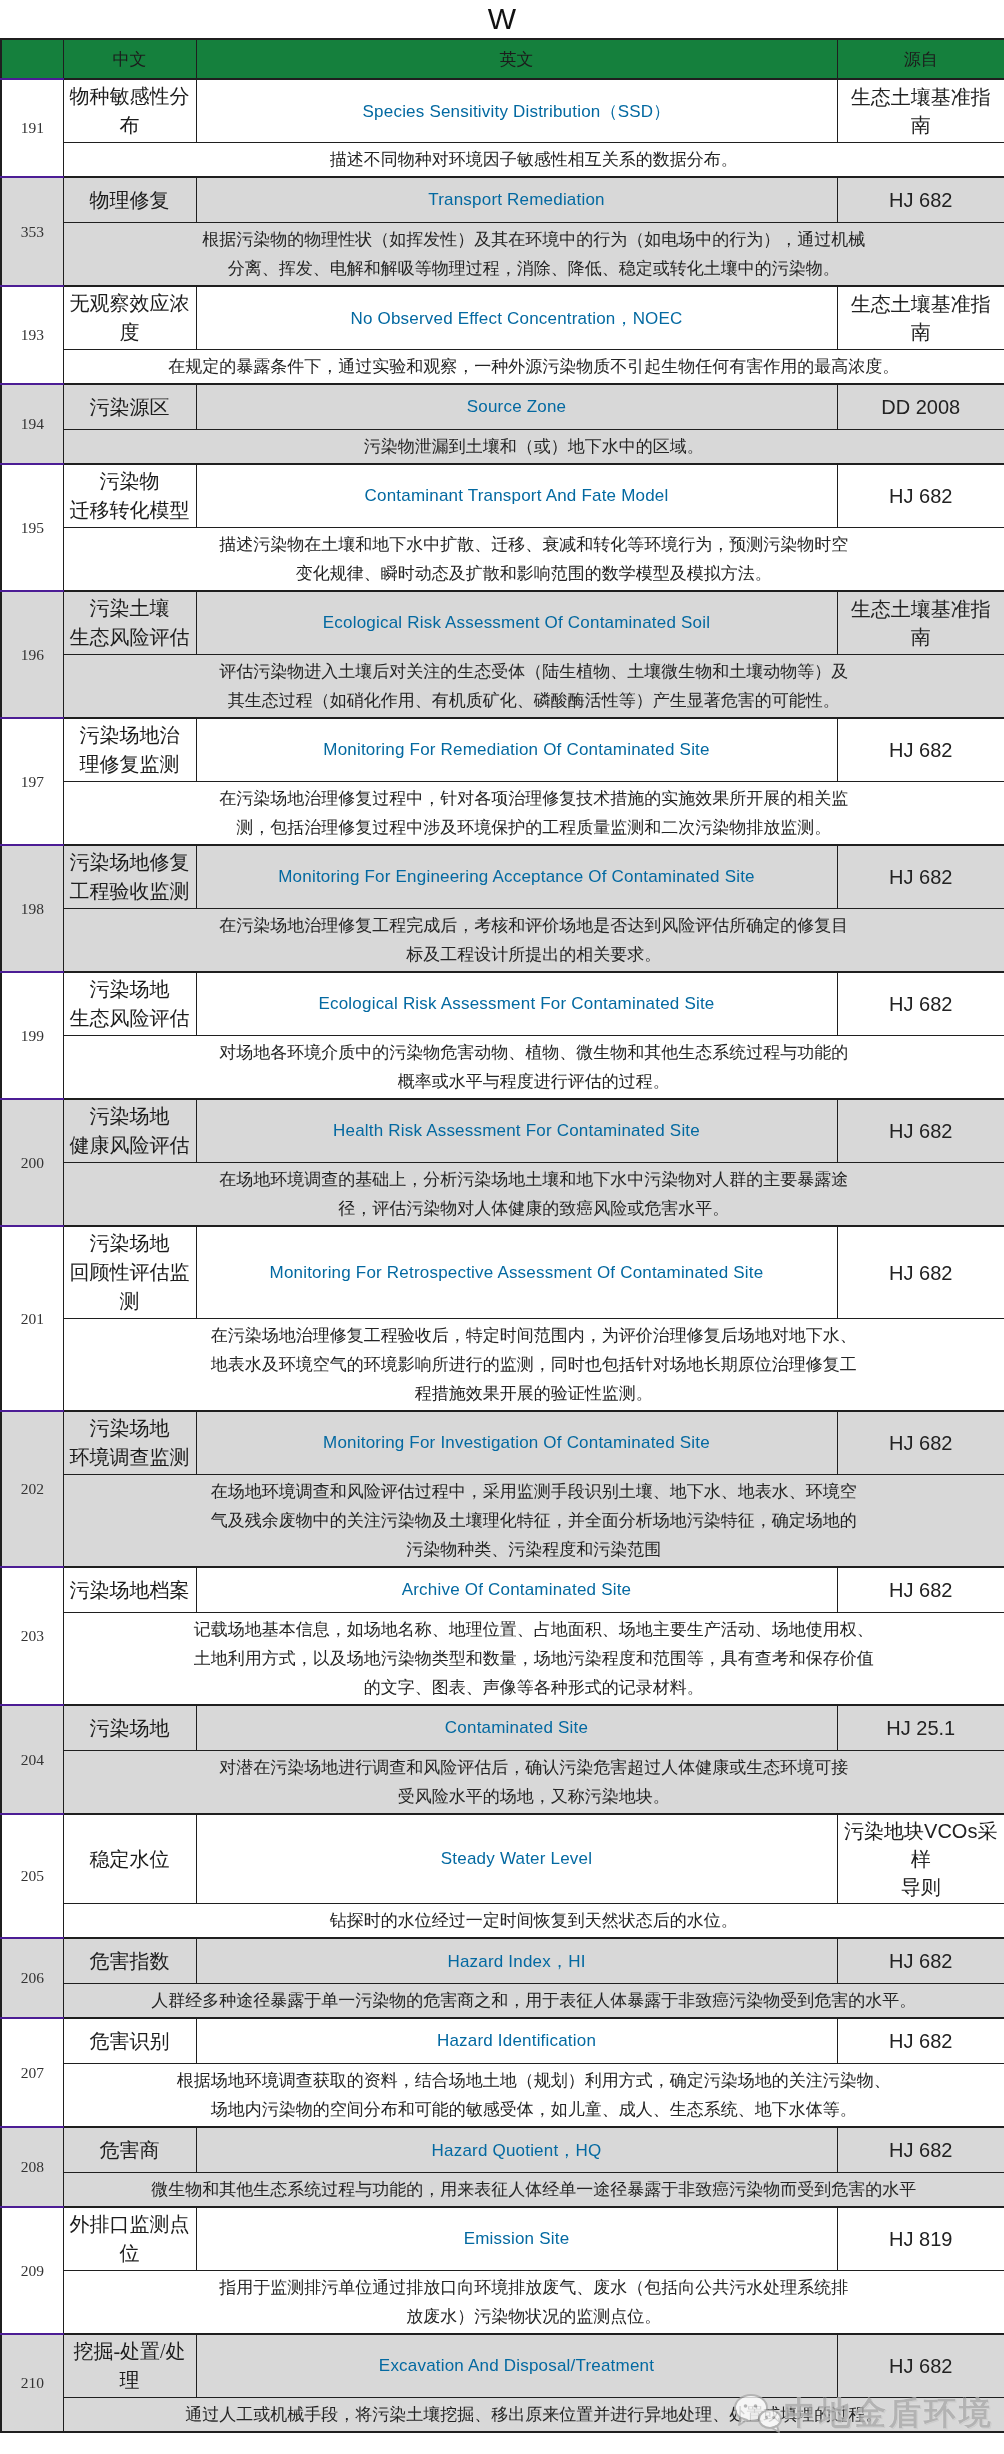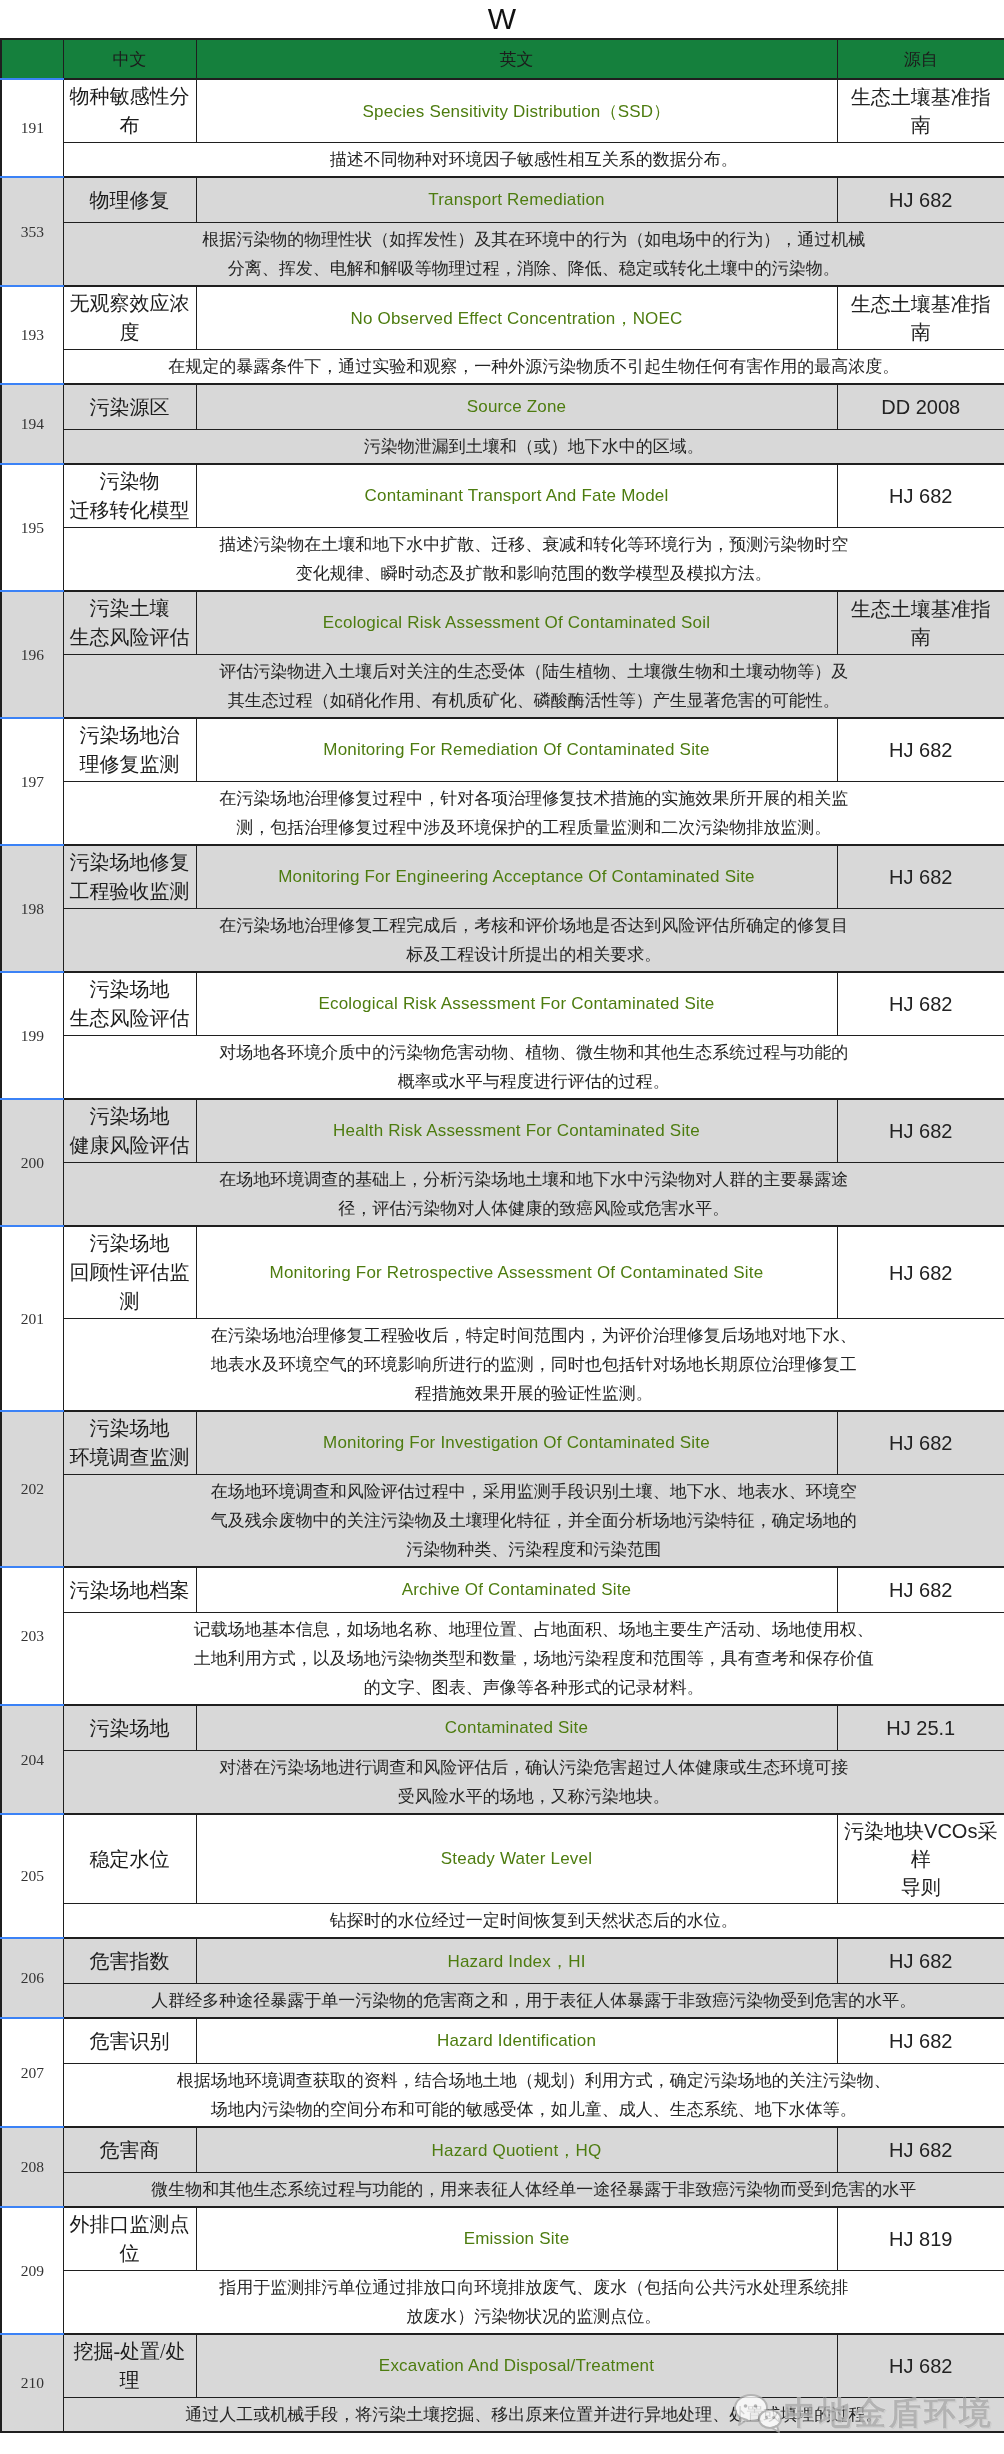--- a/index.html
+++ b/index.html
@@ -38,37 +38,37 @@
   }
   table.glossary{border:2px solid #1f1f1f;}
   thead th{
     background:#15803d;
     height:34px;
     font-weight:normal;
     font-size:17px;
     border-bottom:4px double #1f1f1f;
   }
   tbody.grp > tr.term-row > td{height:40px; border-top:2px solid #1f1f1f;}
-  tbody.grp > tr.term-row > td.num{border-top:2px solid #3b82f6;}
+  tbody.grp > tr.term-row > td.num{border-top:2px solid #4c1d95;}
   tbody.grp.shaded td{background:#d8d8d8;}
   tbody.grp td{background:#ffffff;}
 
   td.num{
     font-size:15.5px;
     color:#333;
   }
   td.cn{
     font-size:20px;
     white-space:pre-line;
     line-height:1.45;
   }
   td.en{
     font-family:"Liberation Sans","DejaVu Sans",sans-serif;
     font-size:17px;
-    color:#4d7c0f;
+    color:#0369a1;
     letter-spacing:.2px;
   }
   td.src{
     font-family:"Liberation Sans","DejaVu Sans",sans-serif;
     font-size:20px;
     white-space:pre-line;
     line-height:1.4;
     color:#222;
   }
   td.def{

